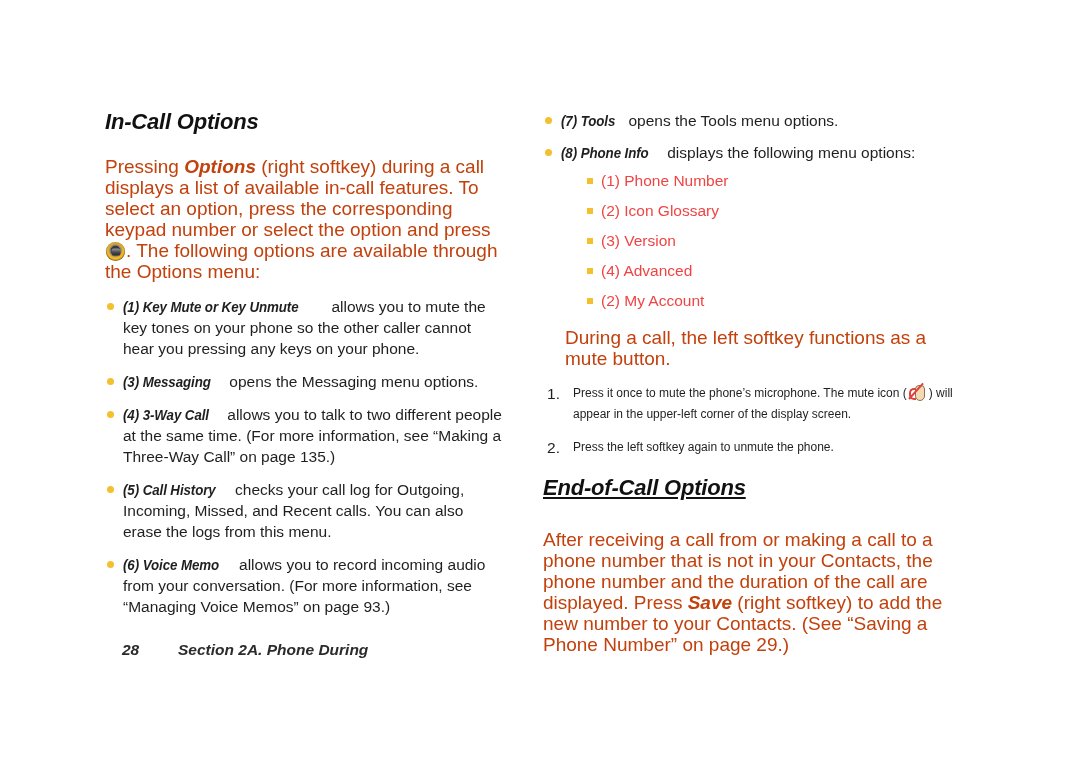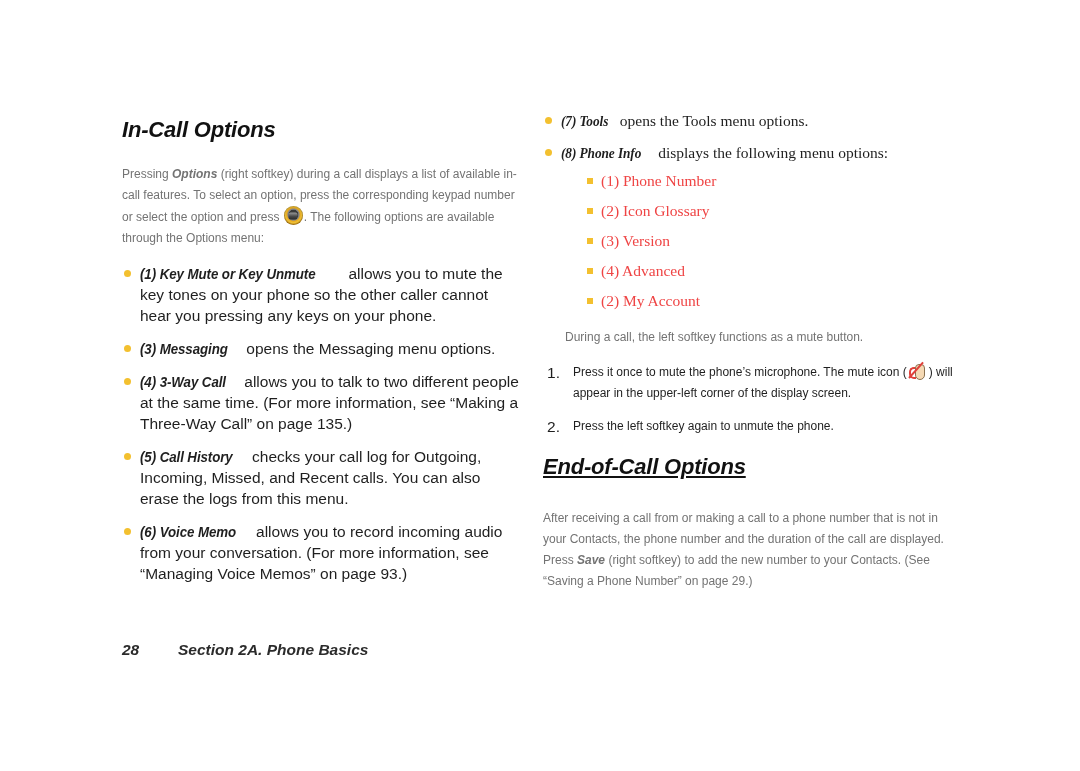--- a/index.html
+++ b/index.html
@@ -20,44 +20,44 @@
     position: absolute;
     left: 0; top: 0;
     width: 1080px;
     height: 771px;
   }
 
   .col {
     position: absolute;
     top: 110px;
   }
-  .col-left  { left: 122px; width: 400px; margin-top: 8px; }
+  .col-left  { left: 105px; width: 400px; }
   .col-right { left: 543px; width: 412px; }
 
   h2.section-head {
     font-family: "Liberation Sans", sans-serif;
     font-style: italic;
     font-weight: bold;
     font-size: 22px;
     letter-spacing: -0.2px;
     margin: 0 0 22px 0;
     color: #111;
     line-height: 1.1;
   }
   h2.section-head.second {
     margin-top: 0;
     margin-bottom: 29px;
     text-decoration: underline;
   }
 
   p.body-text {
-    font-size: 12px;
+    font-size: 19px;
     line-height: 21px;
     margin: 0 0 14px 0;
-    color: #737373;
+    color: #c2410c;
   }
 
   .term {
     font-weight: bold;
     font-style: italic;
   }
   .term-cond {
     font-weight: bold;
     font-style: italic;
     display: inline-block;
@@ -82,21 +82,21 @@
   ul.bullets > li::before {
     content: "";
     position: absolute;
     left: 2px;
     top: 7px;
     width: 7px;
     height: 7px;
     border-radius: 50%;
     background: #F3C02F;
   }
-  ul.bullets > li.tight { margin-bottom: 11px; font-family: Liberation Serif, serif; }
+  ul.bullets > li.tight { margin-bottom: 11px; }
 
   ul.subbullets {
     margin: 7px 0 0 0;
     padding-left: 26px;
   }
   ul.subbullets > li {
     position: relative;
     padding-left: 14px;
     font-size: 15.5px;
     line-height: 21px;
@@ -262,15 +262,15 @@
       <li><span>Press it once to mute the phone’s microphone. The mute icon (</span><span class="mute-icon"><span class="spk-wave"></span><span class="spk-body"></span><span class="spk-slash"></span></span><span>) will appear in the upper-left corner of the display screen.</span></li>
 
       <li><span>Press the left softkey again to unmute the phone.</span></li>
     </ol>
 
     <h2 class="section-head second" style="margin-top:18px;">End-of-Call Options</h2>
 
     <p class="body-text"><span>After receiving a call from or making a call to a phone number that is not in your Contacts, the phone number and the duration of the call are displayed. Press </span><span class="term">Save</span><span> (right softkey) to add the new number to your Contacts. (See “Saving a Phone Number” on page 29.)</span></p>
   </div>
 
-  <div class="footer"><span class="pagenum">28</span><span>Section 2A. Phone Basics</span></div>
+  <div class="footer"><span class="pagenum">28</span><span>Section 2A. Phone During</span></div>
 
 </div>
 
 </body></html>

